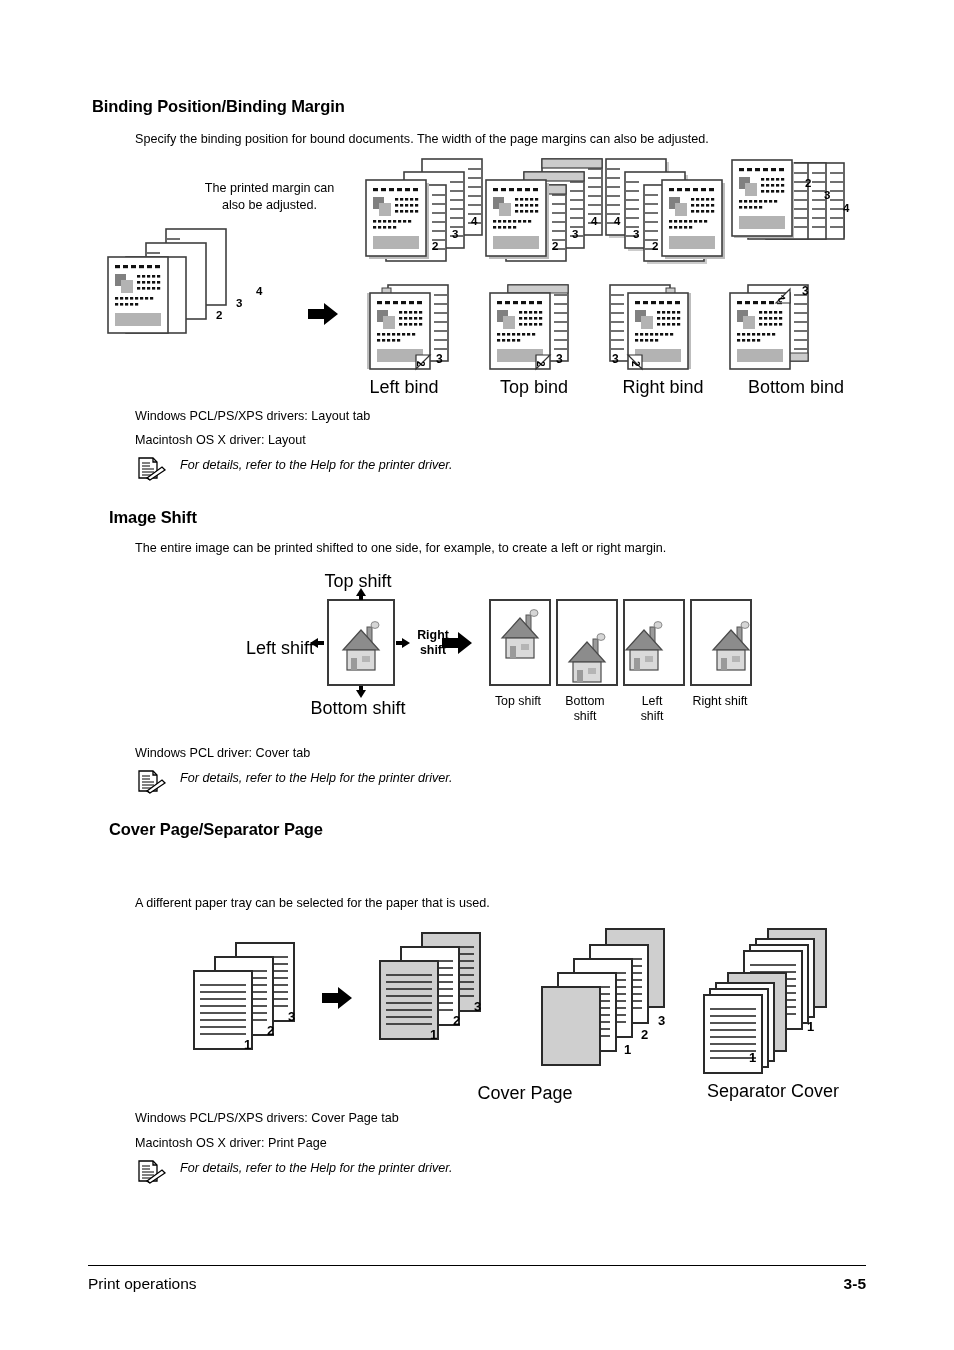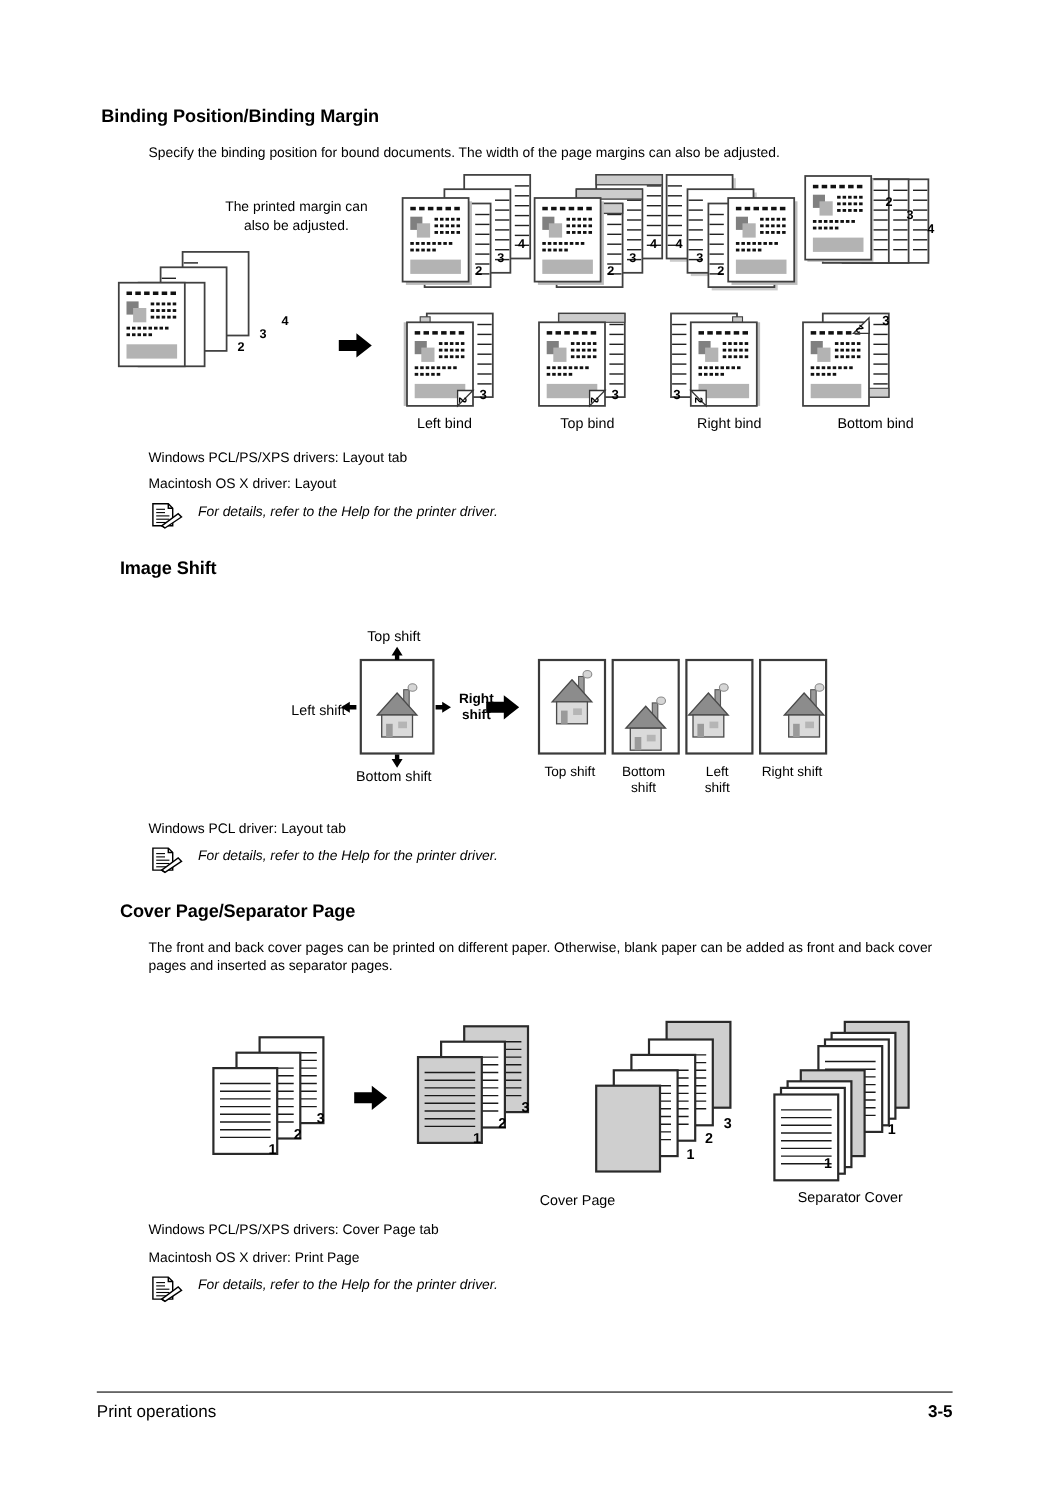--- a/index.html
+++ b/index.html
@@ -76,21 +76,21 @@
     font-size: 15.5px;
     font-weight: bold;
   }
 
   
   .illus {
     position: absolute;
   }
   .cap {
     position: absolute;
-    font-size: 13px;
+    font-size: 18px;
     text-align: center;
     white-space: nowrap;
   }
   .cap2 {
     position: absolute;
     font-size: 12.4px;
     text-align: center;
     line-height: 15px;
   }
   .lbl-margin {
@@ -391,20 +391,21 @@
         </g>
         <path d="M11,21 L26,10 L29,13 L14,23 Z" fill="#fff" stroke="#000" stroke-width="1.3"></path>
         <line x1="11" y1="21" x2="14" y2="23" stroke="#000" stroke-width="1.2"></line>
       </svg>
     </span>
     <span class="note-text">For details, refer to the Help for the printer driver.</span>
   </div>
 
   <h2 class="section-heading" style="left:109px; top:508px;">Image Shift</h2>
 
+  <p class="body-text" style="left:135px; top:540px; width:730px;">The entire image can be printed shifted to one side, for example, to create a left or right margin.</p>
 
   <div class="cap" style="left:300px; top:571px; width:116px;">Top shift</div>
   <div class="cap" style="left:300px; top:698px; width:116px;">Bottom shift</div>
   <div class="cap" style="left:234px; top:638px; width:80px; text-align:right;">Left shift</div>
   <div class="cap2" style="left:403px; top:628px; width:60px; text-align:center;font-weight:bold;">
     <span>Right</span><br>
     <span>shift</span>
   </div>
 
   <div class="illus" style="left:310px; top:588px; width:460px; height:110px;">
@@ -487,21 +488,21 @@
     <span>shift</span>
   </div>
   <div class="cap2" style="left:619px; top:694px; width:66px;">
     <span>Left</span><br>
     <span>shift</span>
   </div>
   <div class="cap2" style="left:680px; top:694px; width:80px;">
     <span>Right shift</span>
   </div>
 
-  <p class="body-text" style="left:135px; top:745px;">Windows PCL driver: Layout tab</p>
+  <p class="body-text" style="left:135px; top:745px;">Windows PCL driver: Cover tab</p>
 
   <div class="note-row" style="left:136px; top:770px;">
     <span class="note-icon">
       <svg width="30" height="24" viewBox="0 0 30 24">
         <polygon points="3,1 17,1 21,5 21,21 3,21" fill="#fff" stroke="#000" stroke-width="1.3"></polygon>
         <polyline points="17,1 17,5 21,5" fill="none" stroke="#000" stroke-width="1.3"></polyline>
         <g stroke="#000" stroke-width="1">
           <line x1="6" y1="6" x2="14" y2="6"></line>
           <line x1="6" y1="9" x2="14" y2="9"></line>
           <line x1="6" y1="12" x2="18" y2="12"></line>
@@ -510,21 +511,21 @@
         </g>
         <path d="M11,21 L26,10 L29,13 L14,23 Z" fill="#fff" stroke="#000" stroke-width="1.3"></path>
         <line x1="11" y1="21" x2="14" y2="23" stroke="#000" stroke-width="1.2"></line>
       </svg>
     </span>
     <span class="note-text">For details, refer to the Help for the printer driver.</span>
   </div>
 
   <h2 class="section-heading" style="left:109px; top:820px;">Cover Page/Separator Page</h2>
 
-  <p class="body-text" style="left:135px; top:853px; width:725px;">The front and back cover pages can be printed on different paper. Otherwise, blank paper can be added as front and back cover pages and inserted as separator pages.</p>
+  <p class="body-text" style="left:135px; top:895px; width:725px;">A different paper tray can be selected for the paper that is used.</p>
 
   <div class="illus" style="left:190px; top:925px; width:660px; height:160px;">
     <svg width="660" height="160" viewBox="0 0 660 160">
       <defs>
 
         <g id="tpage">
           <rect x="0" y="0" width="58" height="78" fill="#fff" stroke="#2a2a2a" stroke-width="2"></rect>
           <g stroke="#1a1a1a" stroke-width="1.3">
             <line x1="6" y1="14" x2="52" y2="14"></line>
             <line x1="6" y1="21" x2="52" y2="21"></line>

